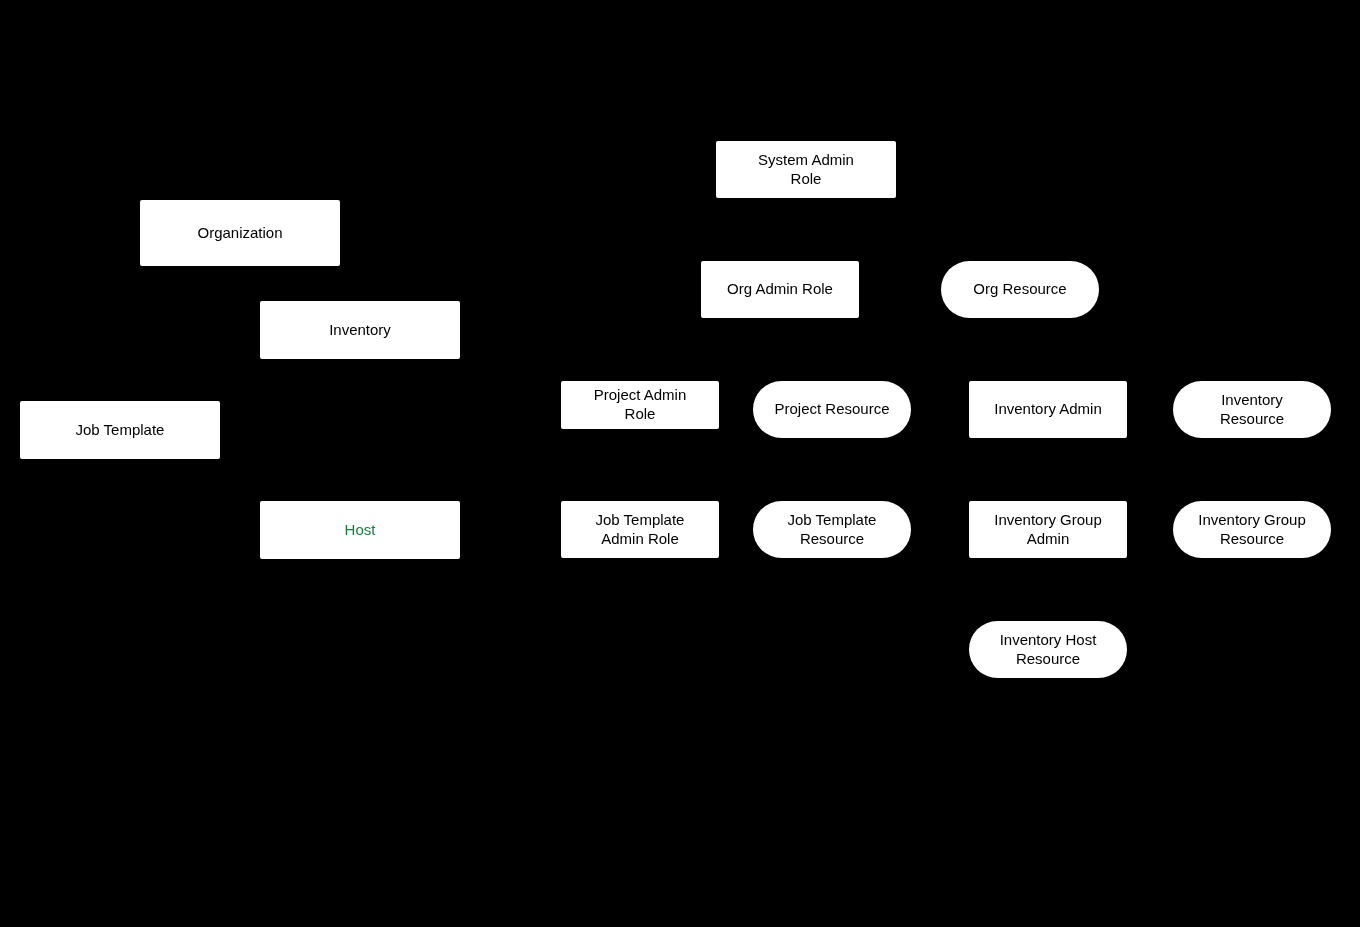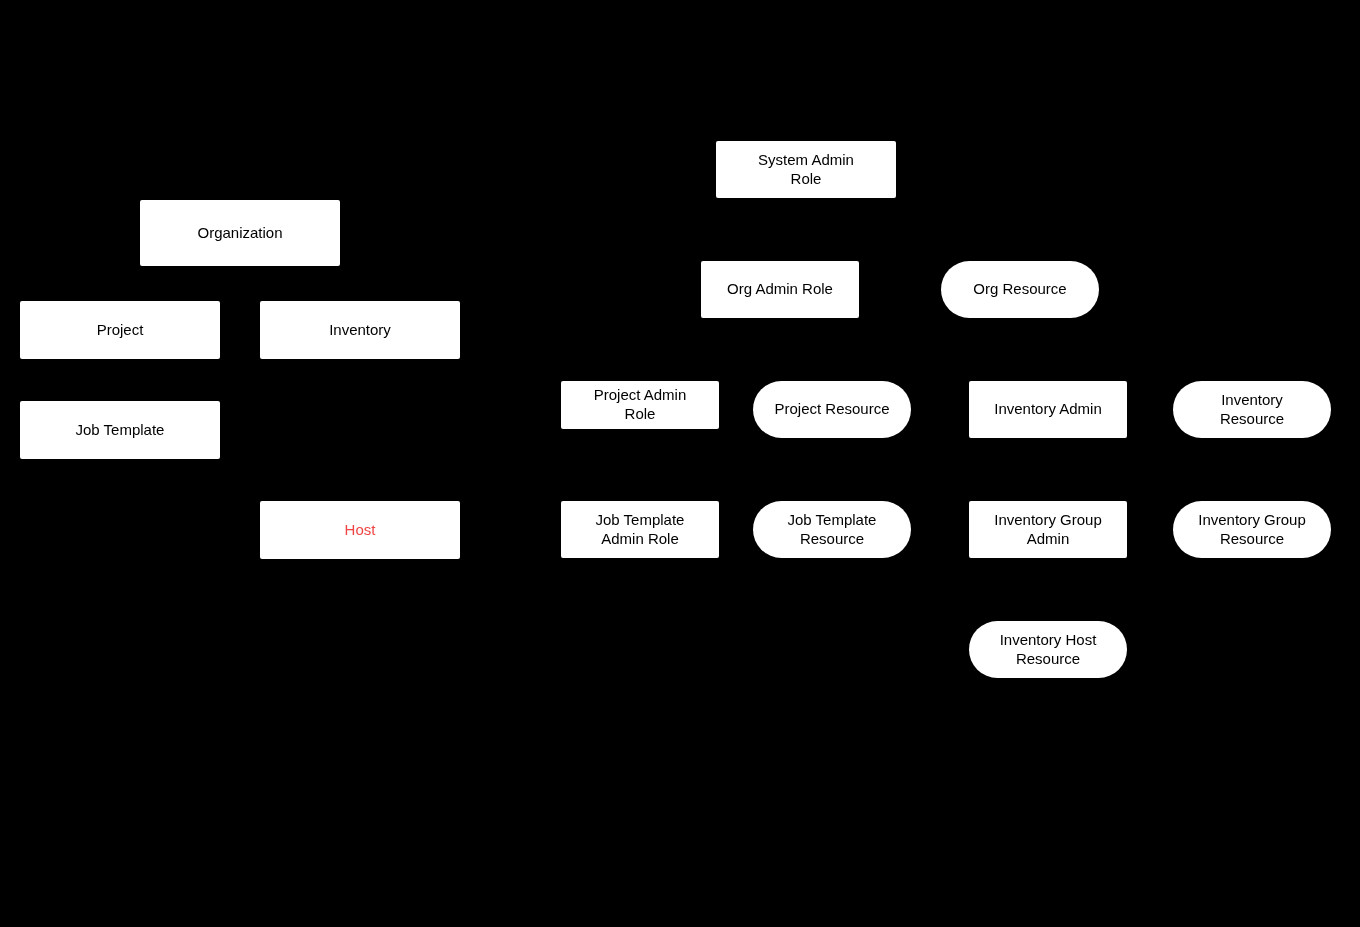--- a/index.html
+++ b/index.html
@@ -41,24 +41,23 @@
   }
   .node.pill {
     border-radius: 999px;
   }
 </style>
 </head>
 <body>
 
 <div id="canvas" style="background: rgb(0, 0, 0);">
     <div class="node rect" style="left: 140px; top: 200px; width: 200px; height: 66px; background: rgb(255, 255, 255); color: rgb(0, 0, 0);">Organization</div>
-    <div class="node rect" style="left: 20px; top: 301px; width: 200px; height: 58px; background: rgb(255, 255, 255); color: rgb(0, 0, 0);">Project</div>
     <div class="node rect" style="left: 260px; top: 301px; width: 200px; height: 58px; background: rgb(255, 255, 255); color: rgb(0, 0, 0);">Inventory</div>
     <div class="node rect" style="left: 20px; top: 401px; width: 200px; height: 58px; background: rgb(255, 255, 255); color: rgb(0, 0, 0);">Job Template</div>
-    <div class="node rect" style="left: 260px; top: 501px; width: 200px; height: 58px; background: rgb(255, 255, 255); color: #ef4444;">Host</div>
+    <div class="node rect" style="left: 260px; top: 501px; width: 200px; height: 58px; background: rgb(255, 255, 255); color: #15803d;">Host</div>
     <div class="node rect" style="left: 701px; top: 141px; width: 180px; height: 57px; background: rgb(255, 255, 255); color: rgb(0, 0, 0); margin-left: 15px;">System Admin
 Role</div>
     <div class="node rect" style="left: 701px; top: 261px; width: 158px; height: 57px; background: rgb(255, 255, 255); color: rgb(0, 0, 0);">Org Admin Role</div>
     <div class="node pill" style="left: 941px; top: 261px; width: 158px; height: 57px; background: rgb(255, 255, 255); color: rgb(0, 0, 0);">Org Resource</div>
     <div class="node rect" style="left: 561px; top: 381px; width: 158px; height: 48px; background: rgb(255, 255, 255); color: rgb(0, 0, 0);">Project Admin
 Role</div>
     <div class="node pill" style="left: 753px; top: 381px; width: 158px; height: 57px; background: rgb(255, 255, 255); color: rgb(0, 0, 0);">Project Resource</div>
     <div class="node rect" style="left: 969px; top: 381px; width: 158px; height: 57px; background: rgb(255, 255, 255); color: rgb(0, 0, 0);">Inventory Admin</div>
     <div class="node pill" style="left: 1173px; top: 381px; width: 158px; height: 57px; background: rgb(255, 255, 255); color: rgb(0, 0, 0);">Inventory
 Resource</div>

